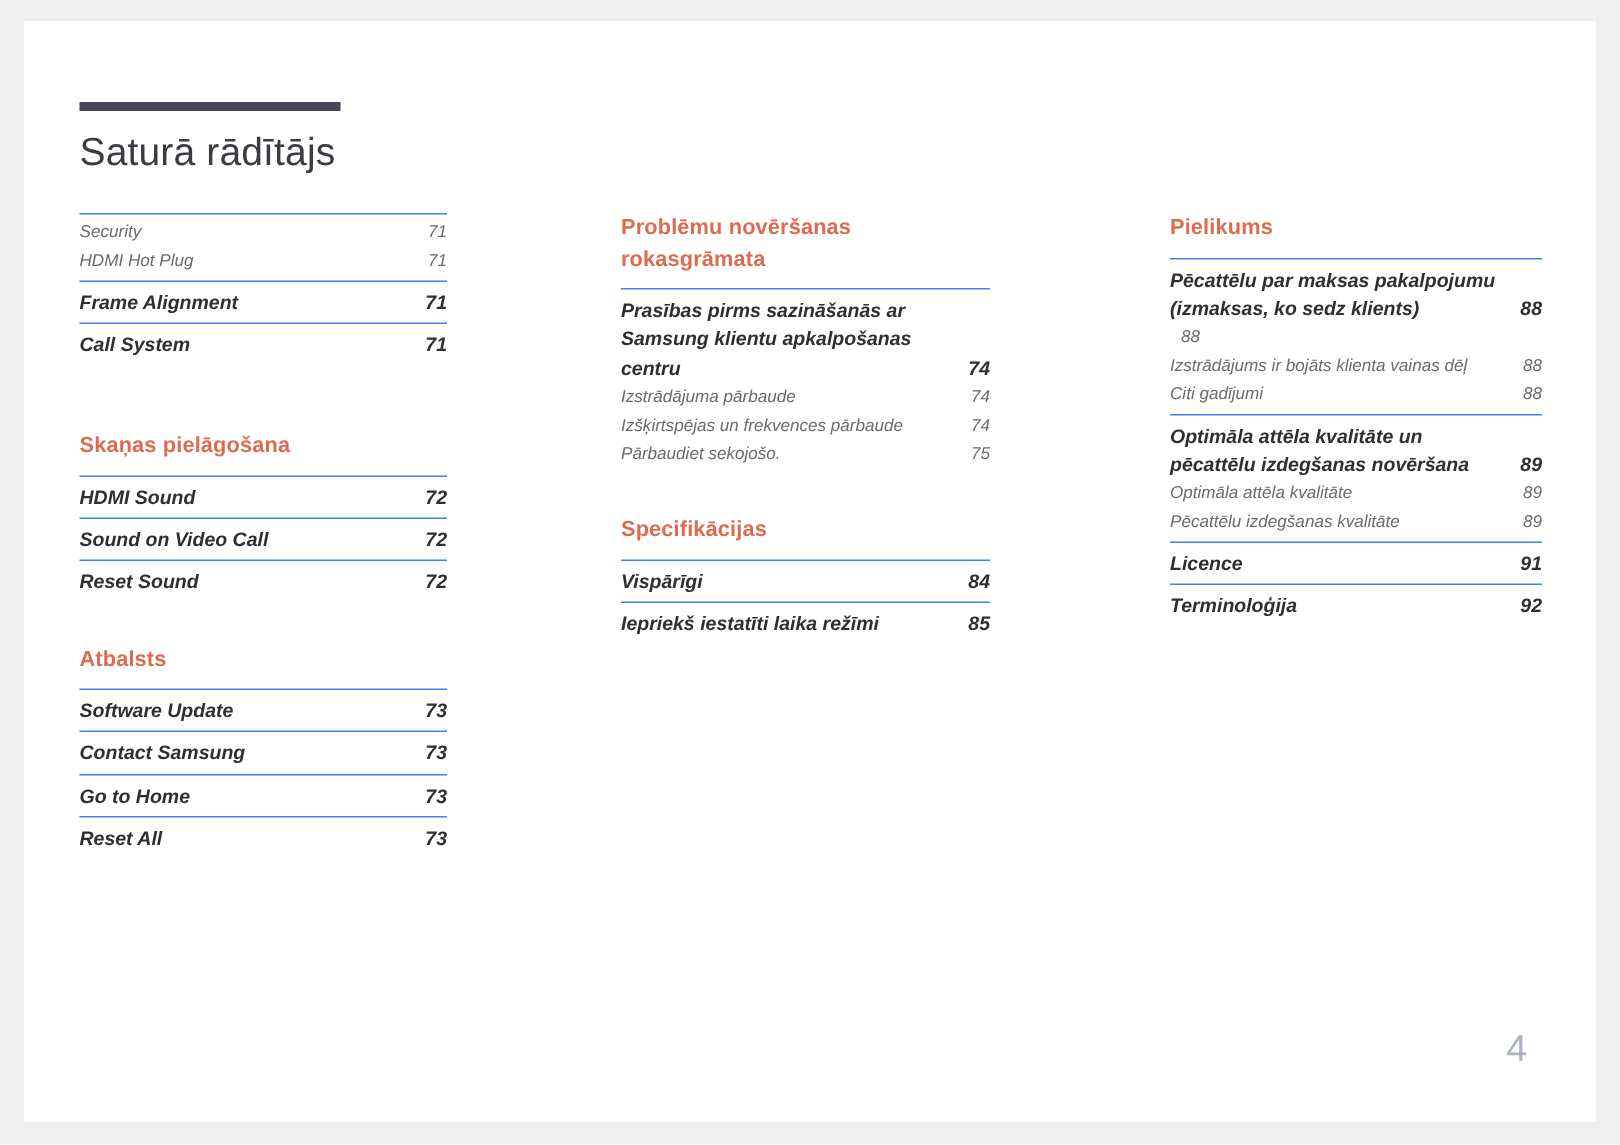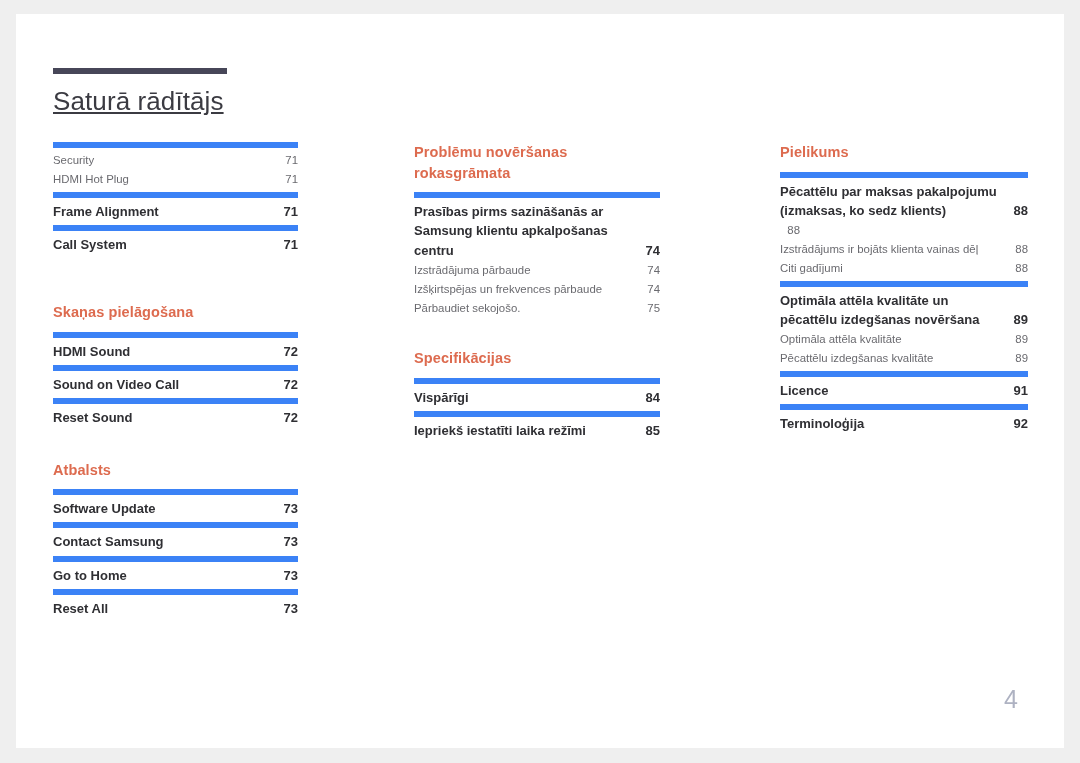--- a/index.html
+++ b/index.html
@@ -40,21 +40,20 @@
     background: #474658;
   }
 
   .page-title {
     margin-top: 13px;
     font-size: 26px;
     font-weight: 400;
     color: #3b3b42;
     letter-spacing: 0.1px;
     line-height: 1.15;
-    text-decoration: underline;
   }
 
   
   .columns {
     position: absolute;
     left: 0;
     top: 128px;
     width: 1048px;
     height: 560px;
   }
@@ -74,23 +73,24 @@
   .section-heading {
     font-size: 14.5px;
     font-weight: 700;
     color: #dd6b4f;
     line-height: 1.42;
     letter-spacing: 0.1px;
     margin-bottom: 9px;
   }
 
   .group {
-    border-top: 6px solid #3b82f6;
+    border-top: 1px solid #3b82f6;
     padding-top: 3px;
     padding-bottom: 3px;
+    font-style: italic;
   }
 
   .entry {
     display: flex;
     align-items: flex-start;
     justify-content: space-between;
     line-height: 1.48;
     padding: 1px 0 1px 0;
   }
 

